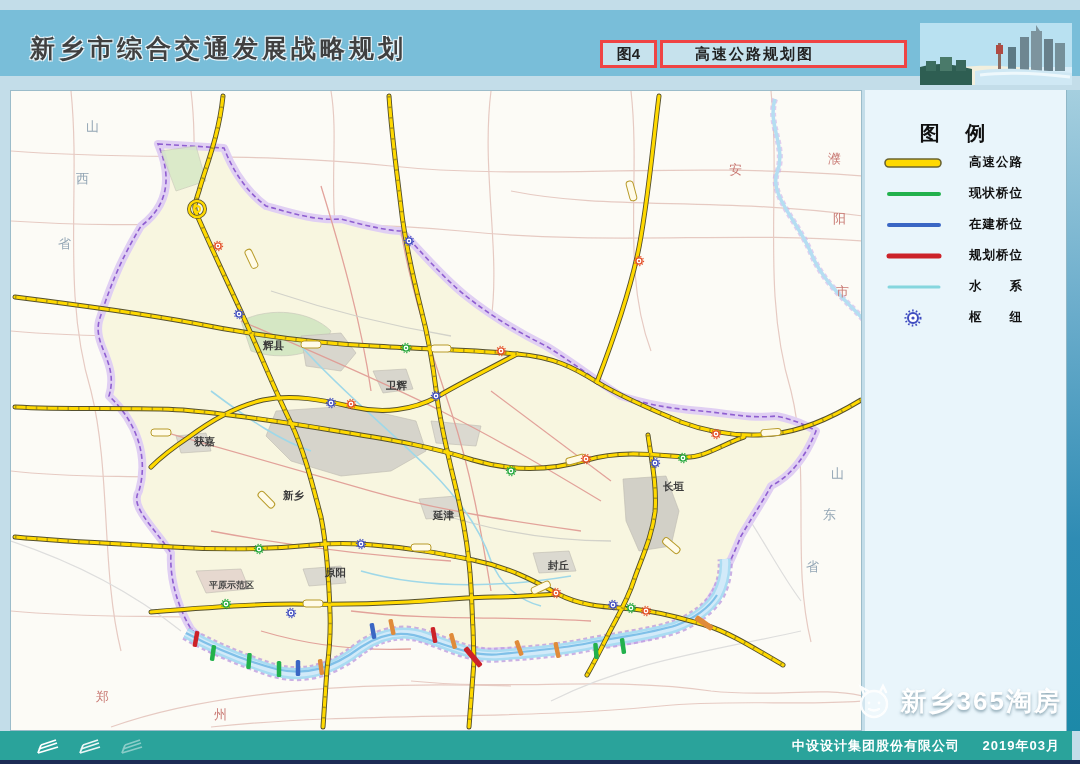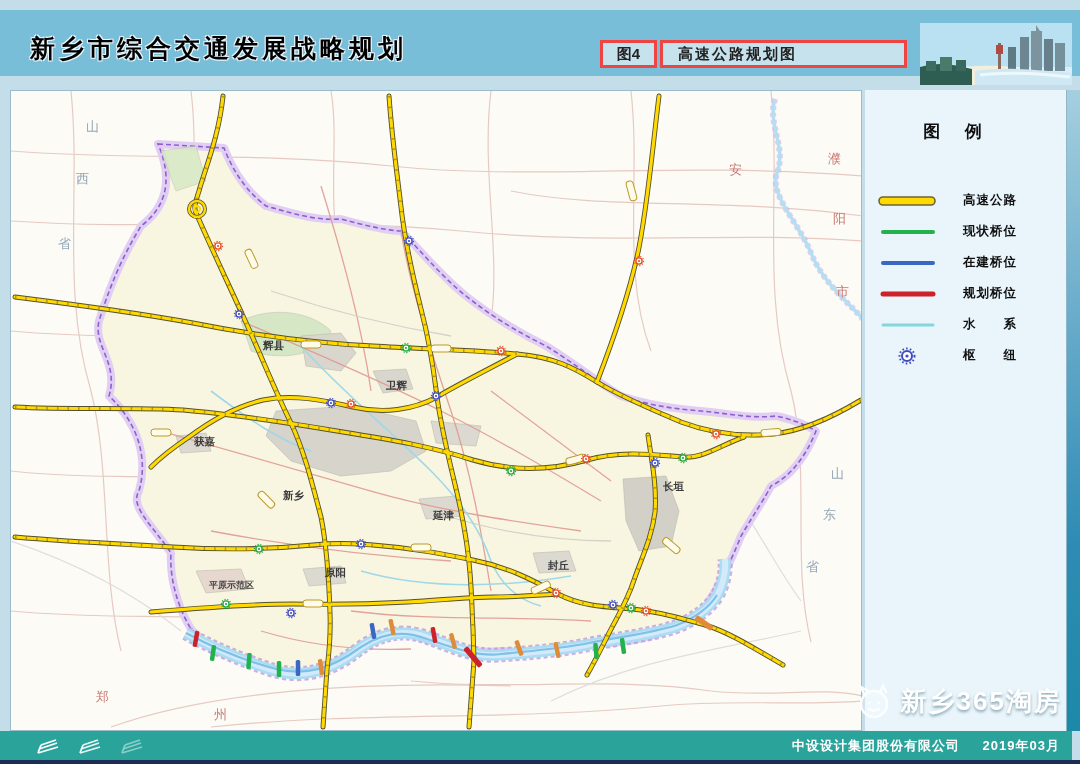--- a/index.html
+++ b/index.html
@@ -1,37 +1,37 @@
 <!DOCTYPE html>
 <html><head>
 <meta charset="utf-8">
 <style>
   html,body{margin:0;padding:0;background:#9db8c4;}
   *{box-sizing:border-box;font-family:"Liberation Sans",sans-serif;}
   .page{position:relative;width:1080px;height:764px;background:#c3dde9;overflow:hidden;}
 
   
   .header-band{position:absolute;left:0;top:10px;width:1080px;height:66px;background:#79bed9;}
-  .page-title{position:absolute;left:30px;top:22px;font-size:25px;font-weight:bold;color:#000000;
+  .page-title{position:absolute;left:30px;top:22px;font-size:25px;font-weight:bold;color:#404040;
     letter-spacing:4px;text-shadow:1px 1px 0 #e8f4f9,-1px -1px 0 #e8f4f9,1px -1px 0 #e8f4f9,-1px 1px 0 #e8f4f9;}
   .fig-box{position:absolute;top:30px;height:28px;background:#c6e2ed;border:3px solid #ef4444;
     display:flex;align-items:center;font-size:15px;font-weight:bold;color:#222;}
   .fig-num{left:600px;width:57px;justify-content:center;}
-  .fig-title{left:660px;width:247px;padding-left:15px;letter-spacing:2px;}
+  .fig-title{left:660px;width:247px;padding-left:32px;letter-spacing:2px;}
   .header-photo{position:absolute;left:920px;top:13px;width:152px;height:62px;}
 
   
   .map-panel{position:absolute;left:10px;top:90px;width:852px;height:641px;background:#fcfbf6;
     border:1px solid #9bbcca;overflow:hidden;}
   .legend-panel{position:absolute;left:865px;top:90px;width:215px;height:641px;background:#e9f5fb;}
   .legend-grad{position:absolute;right:0;top:0;bottom:0;width:14px;
     background:linear-gradient(to bottom,#a5cfdf 0%,#6aaccb 35%,#2f8cb4 70%,#1c89a8 100%);
     border-left:1px solid #8fb6c6;}
-  .legend-title{margin:30px 30px 0 0;text-align:center;font-size:17px;font-weight:bold;color:#101010;letter-spacing:10px;}
-  .legend-list{margin-top:42px;padding-left:12px;}
+  .legend-title{margin:30px 30px 0 0;text-align:center;font-size:20px;font-weight:bold;color:#101010;letter-spacing:10px;}
+  .legend-list{padding-left:18px;}
   .legend-item{height:31px;display:flex;align-items:center;}
   .lg-sw{flex:0 0 62px;}
   .lg-label{margin-left:24px;font-size:12.5px;font-weight:bold;color:#111;letter-spacing:1px;white-space:pre;}
 
   
   .watermark{position:absolute;right:18px;top:682px;display:flex;align-items:center;z-index:5;}
   .wm-text{margin-left:8px;font-size:26px;font-weight:bold;color:#ffffff;letter-spacing:2px;
     text-shadow:0 2px 3px rgba(110,140,155,.75);}
 
   

